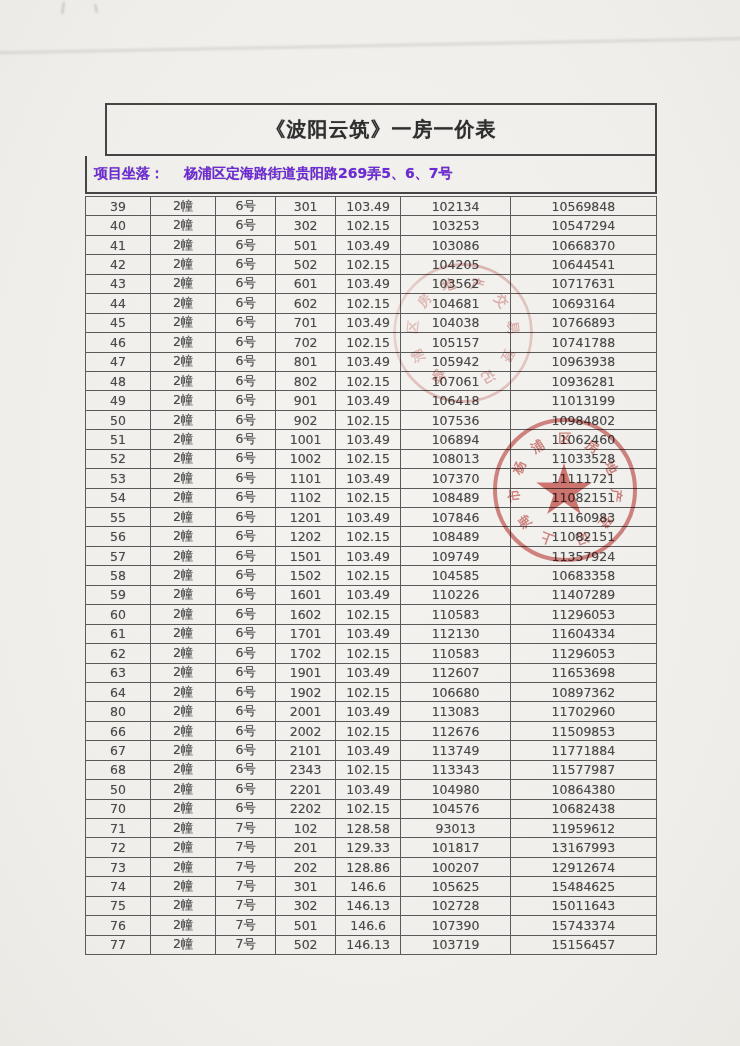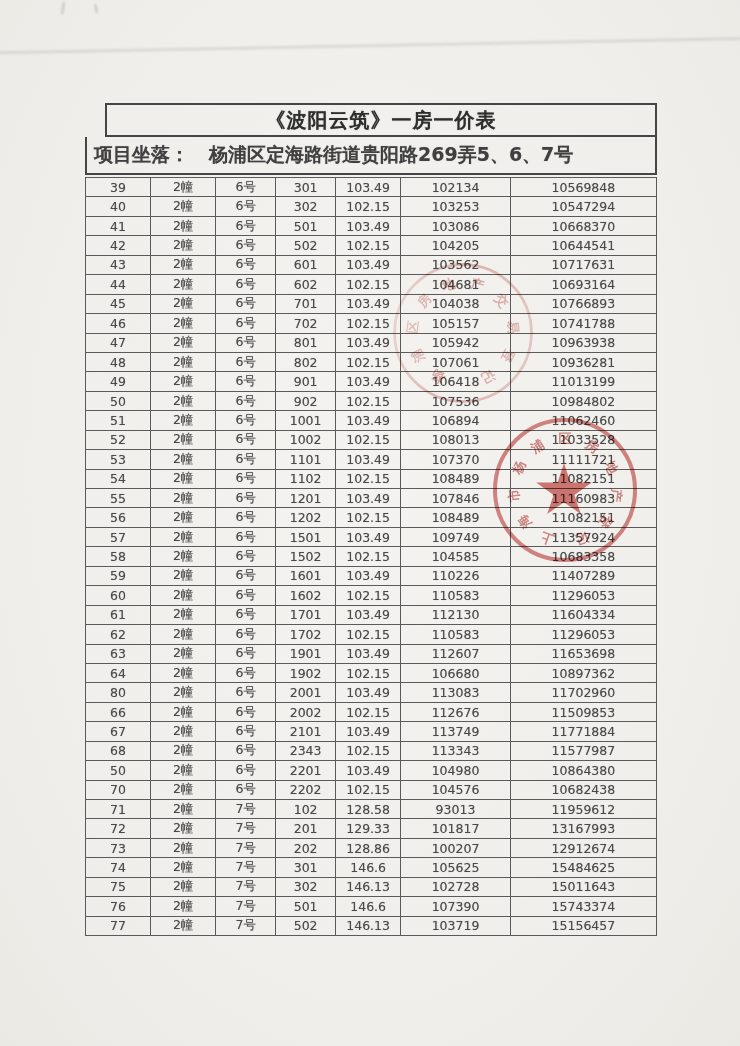--- a/index.html
+++ b/index.html
@@ -15,33 +15,33 @@
     background:rgba(165,162,153,0.28);
     transform:rotate(-1.1deg);
     filter:blur(1.2px);
   }
   .scan-mark{position:absolute;background:rgba(120,120,118,0.35);filter:blur(0.8px);}
   .mark-a{left:62px;top:2px;width:2px;height:12px;transform:rotate(8deg);}
   .mark-b{left:95px;top:4px;width:2px;height:9px;transform:rotate(-12deg);}
 
   .doc{position:absolute;left:85px;top:103px;width:572px;color:#454545;}
   .title-box{
-    box-sizing:border-box;height:34px;border:2px solid #454545;
+    box-sizing:border-box;height:53px;border:2px solid #454545;
     display:flex;align-items:center;justify-content:center;margin-left:20px;
   }
   .title-text{
     font-size:20px;font-weight:bold;color:#2e2e2e;letter-spacing:1px;
     text-shadow:0 0 1px rgba(46,46,46,0.45);
   }
   .loc-box{
     box-sizing:border-box;height:38px;border:2px solid #454545;border-top:none;
     display:flex;align-items:center;padding-left:7px;
   }
   .loc-label,.loc-value{
-    font-size:19px;font-weight:bold;color:#404040;
+    font-size:14px;font-weight:bold;color:#6d28d9;
     text-shadow:0 0 1px rgba(51,51,51,0.4);
   }
   .loc-value{margin-left:20px;}
 
   table.price{
     width:572px;border-collapse:collapse;table-layout:fixed;margin-top:2px;
   }
   table.price td{
     box-sizing:border-box;border:1px solid #5a5a5a;height:19.45px;
     text-align:center;vertical-align:middle;padding:0;

